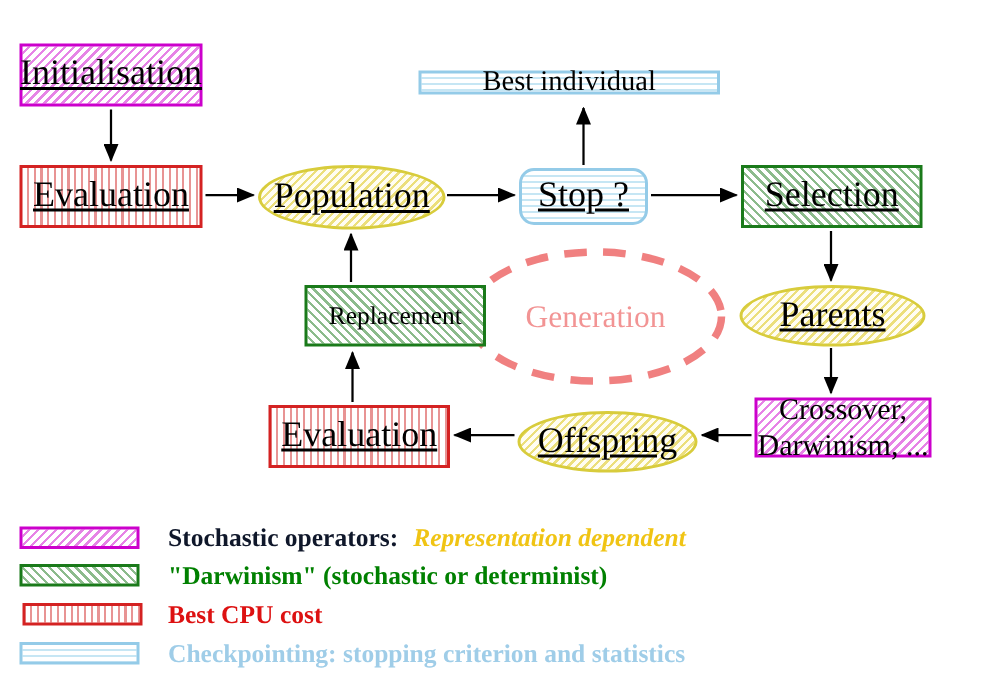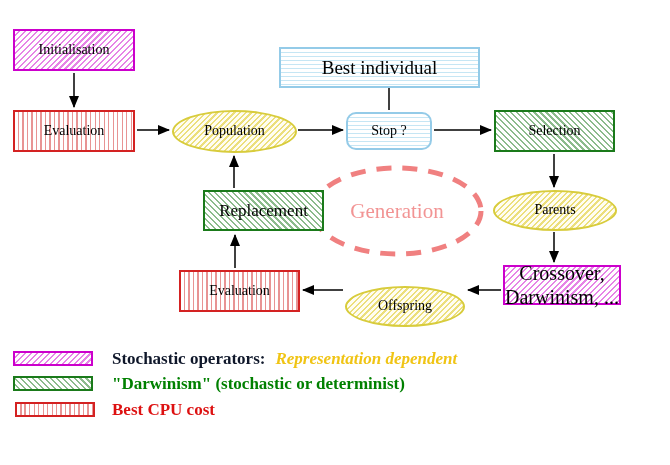--- a/index.html
+++ b/index.html
@@ -18,21 +18,21 @@
   .hatch-green{border:2px solid #1a7a1a;
     background:repeating-linear-gradient(45deg,#ffffff 0px,#ffffff 2.6px,#8cbb8c 2.6px,#8cbb8c 4.2px);}
   .hatch-red{border:2px solid #d42222;
     background:repeating-linear-gradient(90deg,#ffffff 0px,#ffffff 3px,#e89494 3px,#e89494 4.5px);}
   .hatch-cyan{border:2px solid #94cbe8;
     background:repeating-linear-gradient(180deg,#ffffff 0px,#ffffff 2.6px,#c6e6f4 2.6px,#c6e6f4 4px);}
   .hatch-yellow{border:2px solid #d8cc3c;background-color:#fffdf2;
     background-image:repeating-linear-gradient(135deg,rgba(255,255,255,0) 0px,rgba(255,255,255,0) 2.4px,#ecdf7c 2.4px,#ecdf7c 4px);}
   .ellipse{border-radius:50%;}
   .rounded{border-radius:10px;}
-  .fs21{font-size:14px;}
+  .fs21{font-size:24px;text-decoration:underline;}
   .fs19{font-size:19px;}
   .fs17{font-size:17px;margin-left:29px;}
   .fs15{font-size:20px;line-height:1.2;}
   .gen-label{
     position:absolute;left:313px;top:199px;width:168px;text-align:center;
     font-size:21px;color:#f29494;
   }
   
   .legend-row{position:absolute;left:0;width:670px;height:18px;}
   .legend-swatch{position:absolute;left:13px;top:0;width:80px;height:15px;box-sizing:border-box;}
@@ -75,42 +75,42 @@
   </div>
 
   <div class="node hatch-red fs21" style="left:13px;top:110px;width:122px;height:42px;">
     <span>Evaluation</span>
   </div>
 
   <div class="node hatch-yellow ellipse fs21" style="left:172px;top:110px;width:125px;height:43px;">
     <span>Population</span>
   </div>
 
-  <div class="node hatch-cyan fs19" style="left:279px;top:47px;width:201px;height:41px;">
+  <div class="node hatch-cyan fs19" style="left:279px;top:47px;width:201px;height:16px;">
     <span>Best individual</span>
   </div>
 
   <div class="node hatch-cyan rounded fs21" style="left:346px;top:112px;width:86px;height:38px;">
     <span>Stop ?</span>
   </div>
 
   <div class="node hatch-green fs21" style="left:494px;top:110px;width:121px;height:42px;">
     <span>Selection</span>
   </div>
 
   <div class="node hatch-yellow ellipse fs21" style="left:493px;top:190px;width:124px;height:41px;">
     <span>Parents</span>
   </div>
 
   <div class="node hatch-magenta fs15" style="left:503px;top:265px;width:118px;height:40px;flex-direction:column;">
     <span>Crossover,</span>
     <span>Darwinism, ...</span>
   </div>
 
-  <div class="node hatch-yellow ellipse fs21" style="left:345px;top:286px;width:120px;height:41px;justify-content:center;">
+  <div class="node hatch-yellow ellipse fs21" style="left:345px;top:274px;width:120px;height:41px;justify-content:center;">
     <span>Offspring</span>
   </div>
 
   <div class="node hatch-red fs21" style="left:179px;top:270px;width:121px;height:42px;">
     <span>Evaluation</span>
   </div>
 
   <div class="node hatch-green fs17" style="left:174px;top:190px;width:121px;height:41px;">
     <span>Replacement</span>
   </div>
@@ -127,14 +127,18 @@
   <div class="legend-row" style="top:376px;">
     <span class="legend-swatch hatch-green"></span>
     <span class="legend-text c-green">"Darwinism" (stochastic or determinist)</span>
   </div>
 
   <div class="legend-row" style="top:402px;">
     <span class="legend-swatch red hatch-red"></span>
     <span class="legend-text c-red">Best CPU cost</span>
   </div>
 
+  <div class="legend-row" style="top:428px;">
+    <span class="legend-swatch hatch-cyan"></span>
+    <span class="legend-text c-ltblue">Checkpointing: stopping criterion and statistics</span>
+  </div>
 
 </div>
 
 </body></html>

